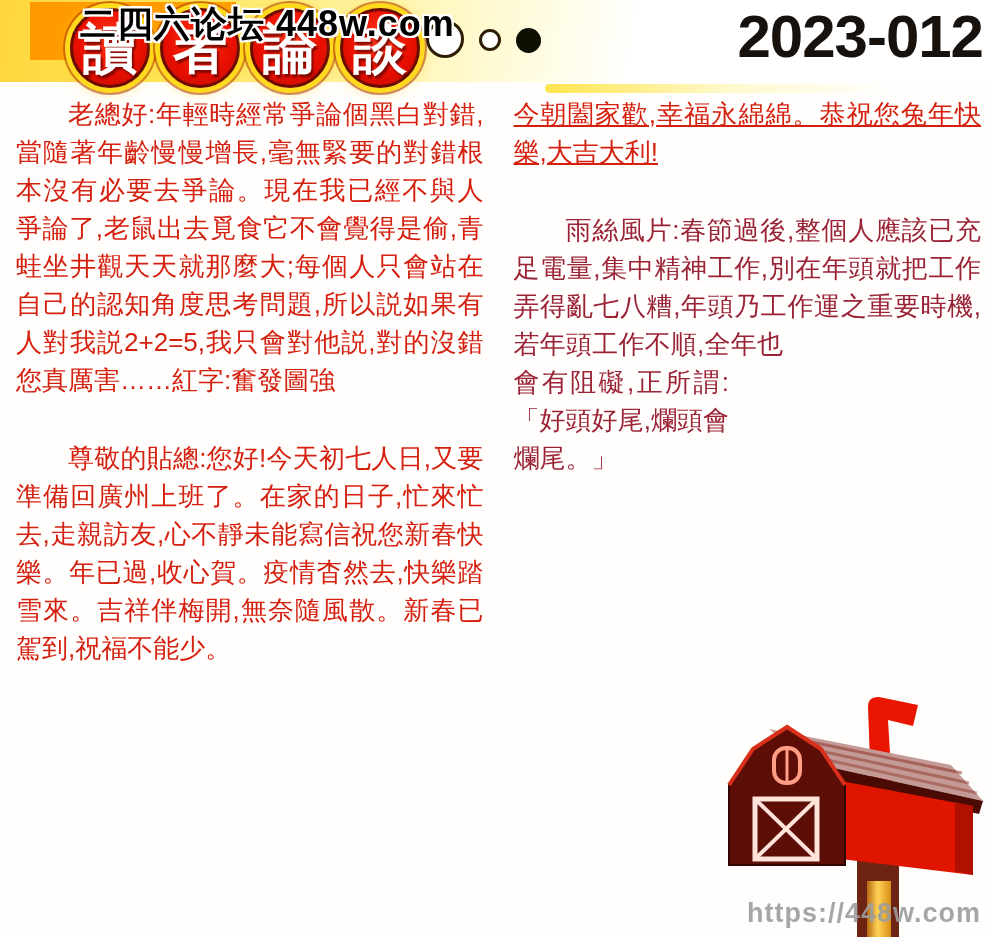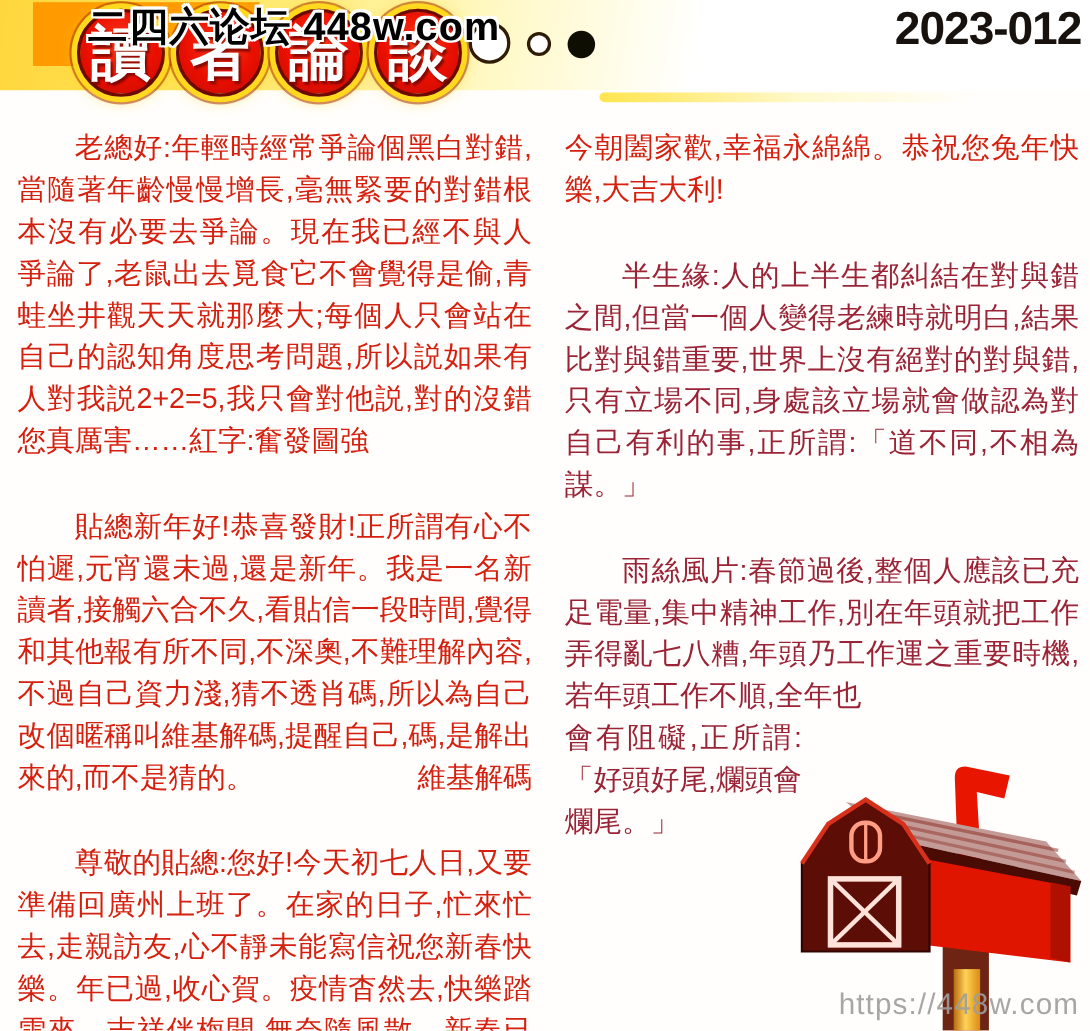--- a/index.html
+++ b/index.html
@@ -39,46 +39,46 @@
   .badge-char {
     color:#fff; font-size:54px; font-weight:bold; line-height:1;
     text-shadow:2px 3px 2px rgba(80,0,0,.65);
   }
   .decor-circles { position:absolute; left:426px; top:20px; display:flex; gap:15px; z-index:3; }
   .circle-large  { width:38px; height:38px; border:3px solid #2e1c05; border-radius:50%; background:#fff; }
   .circle-small  { width:22px; height:22px; border:3px solid #2e1c05; border-radius:50%; background:#fff; margin-top:9px; }
   .circle-filled { width:25px; height:25px; border-radius:50%; background:#0e0e02; margin-top:8px; }
   .issue {
     position:absolute; right:8px; top:2px; z-index:4;
-    font-size:42px; font-weight:bold; color:#17120e; letter-spacing:-1px;
+    font-size:60px; font-weight:bold; color:#17120e; letter-spacing:-1px;
   }
   
   .main {
     position:absolute; left:0; top:95px; right:0; bottom:0;
     padding:0 10px 0 16px; display:flex; gap:30px; z-index:1;
   }
-  .col { width:468px;margin-top:20px; }
+  .col { width:468px; }
   .para {
     font-size:26px; line-height:38px; text-align:justify; text-indent:2em;
     margin-bottom:40px;
   }
   .para:last-child { margin-bottom:0; }
-  .para.no-indent { text-indent:0; }
+  .para.no-indent { text-indent:0;text-decoration:underline; }
   .col-left .para, .col-right .para.bright { color:#d5200f; }
   .col-right .para.dark { color:#9a2336; }
   .sig { float:right; text-indent:0; }
   
   .gap-a { float:right; width:0;    height:114px; }
   .gap-b { float:right; clear:right; width:198px; height:38px; }
   .gap-c { float:right; clear:right; width:252px; height:132px; }
   
   .mailbox { position:absolute; right:2px; bottom:0; width:272px; height:252px; z-index:2; }
   .watermark {
     position:absolute; right:10px; bottom:8px; z-index:5;
-    font-size:27px; font-weight:normal; color:#9d9d9d; letter-spacing:1px; opacity:.9;
+    font-size:27px; font-weight:bold; color:#9d9d9d; letter-spacing:1px; opacity:.9;
   }
 </style>
 </head>
 <body>
 
 <div class="banner"></div>
 <div class="orange-block"></div>
 <div class="yellow-streak"></div>
 
 <div class="site-name">二四六论坛 448w.com</div>
@@ -103,27 +103,25 @@
   <span class="circle-small"></span>
   <span class="circle-filled"></span>
 </div>
 
 <div class="issue">2023-012</div>
 
 <div class="main">
 
   <div class="col col-left">
     <p class="para"><span>老總好:年輕時經常爭論個黑白對錯,當隨著年齡慢慢增長,毫無緊要的對錯根本沒有必要去爭論。現在我已經不與人爭論了,老鼠出去覓食它不會覺得是偷,青蛙坐井觀天天就那麼大;每個人只會站在自己的認知角度思考問題,所以説如果有人對我説2+2=5,我只會對他説,對的沒錯您真厲害……紅字:奮發圖強</span></p>
-    <p class="para"><span>貼總新年好!恭喜發財!正所謂有心不怕遲,元宵還未過,還是新年。我是一名新讀者,接觸六合不久,看貼信一段時間,覺得和其他報有所不同,不深奧,不難理解內容,不過自己資力淺,猜不透肖碼,所以為自己改個暱稱叫維基解碼,提醒自己,碼,是解出來的,而不是猜的。</span><span class="sig">維基解碼</span></p>
     <p class="para"><span>尊敬的貼總:您好!今天初七人日,又要準備回廣州上班了。在家的日子,忙來忙去,走親訪友,心不靜未能寫信祝您新春快樂。年已過,收心賀。疫情杳然去,快樂踏雪來。吉祥伴梅開,無奈隨風散。新春已駕到,祝福不能少。</span></p>
   </div>
 
   <div class="col col-right">
     <p class="para bright no-indent"><span>今朝闔家歡,幸福永綿綿。恭祝您兔年快樂,大吉大利!</span></p>
-    <p class="para dark"><span>半生緣:人的上半生都糾結在對與錯之間,但當一個人變得老練時就明白,結果比對與錯重要,世界上沒有絕對的對與錯,只有立場不同,身處該立場就會做認為對自己有利的事,正所謂:「道不同,不相為謀。」</span></p>
     <p class="para dark"><span class="gap-a"></span><span class="gap-b"></span><span class="gap-c"></span><span>雨絲風片:春節過後,整個人應該已充足電量,集中精神工作,別在年頭就把工作弄得亂七八糟,年頭乃工作運之重要時機,若年頭工作不順,全年也會有阻礙,正所謂:「好頭好尾,爛頭會爛尾。」</span></p>
   </div>
 
 </div>
 
 <svg class="mailbox" viewBox="0 0 272 252" xmlns="http://www.w3.org/2000/svg">
   <defs>
     <linearGradient id="gold" x1="0" y1="0" x2="1" y2="0">
       <stop offset="0" stop-color="#b86a10"></stop>
       <stop offset="0.45" stop-color="#ffd257"></stop>

